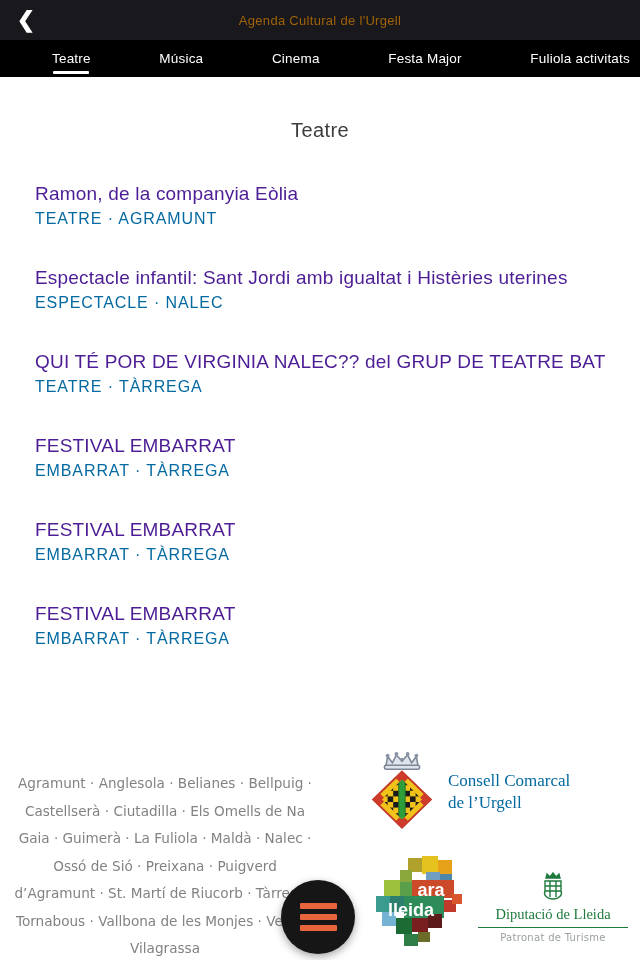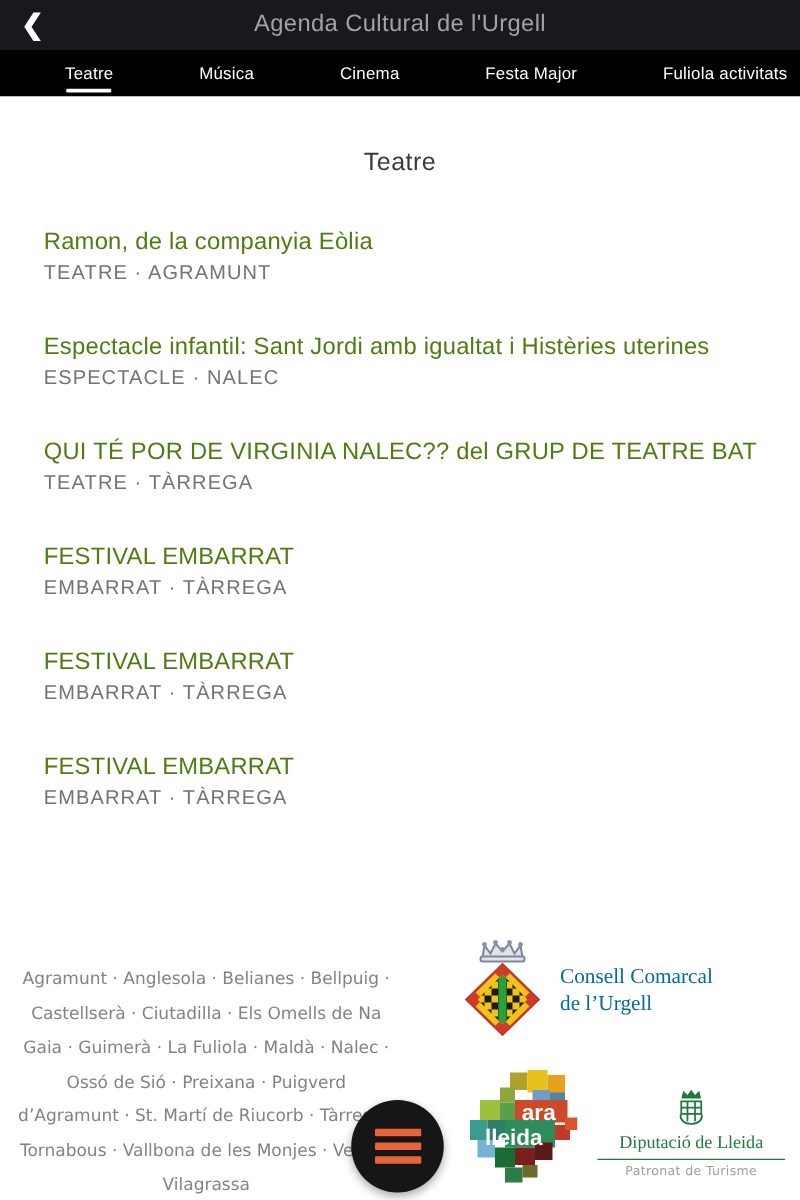--- a/index.html
+++ b/index.html
@@ -10,21 +10,21 @@
   
   .app-bar{
     position:relative;height:40px;background:#18181d;color:#fff;
     display:flex;align-items:center;justify-content:center;
   }
   .back-btn{
     position:absolute;left:8px;top:0;width:36px;height:40px;
     display:flex;align-items:center;justify-content:center;
     color:#fff;font-size:22px;font-weight:bold;cursor:pointer;
   }
-  .app-title{font-size:19px;letter-spacing:.3px;color:#a3a3a3;}
+  .app-title{font-size:13px;letter-spacing:.3px;color:#a16207;}
   
   .tab-bar{
     height:37px;background:#000;display:flex;align-items:center;
     padding:0 8px 0 50px;justify-content:space-between;
   }
   .tab{
     position:relative;color:#fff;font-size:13.5px;letter-spacing:.2px;
     padding:9px 2px 10px 2px;cursor:pointer;white-space:nowrap;
   }
   .tab.active::after{
@@ -32,25 +32,25 @@
     bottom:2px;width:36px;height:3px;background:#fff;border-radius:1px;
   }
   
   .page-heading{
     margin-top:42px;text-align:center;font-size:20px;color:#3c3c3c;
     letter-spacing:.4px;
   }
   .events{margin-top:40px;}
   .event{margin:0 0 36px 35px;cursor:pointer;}
   .event-title{
-    font-size:19px;color:#4d7c0f;line-height:24px;white-space:nowrap;
+    font-size:19px;color:#4c1d95;line-height:24px;white-space:nowrap;
     letter-spacing:.2px;
   }
   .event-meta{
-    font-size:16px;color:#737373;line-height:22px;letter-spacing:.9px;
+    font-size:16px;color:#0369a1;line-height:22px;letter-spacing:.9px;
     margin-top:2px;
   }
   
   .footer{display:flex;margin-top:92px;}
   .footer-left{width:322px;padding:28px 6px 0 14px;box-sizing:border-box;text-align:center;}
   .footer-heading{
     font-size:19px;color:#e0713a;letter-spacing:.2px;margin-bottom:14px;
   }
   .towns{
     font-family:"DejaVu Sans",sans-serif;font-size:13.6px;color:#828282;

